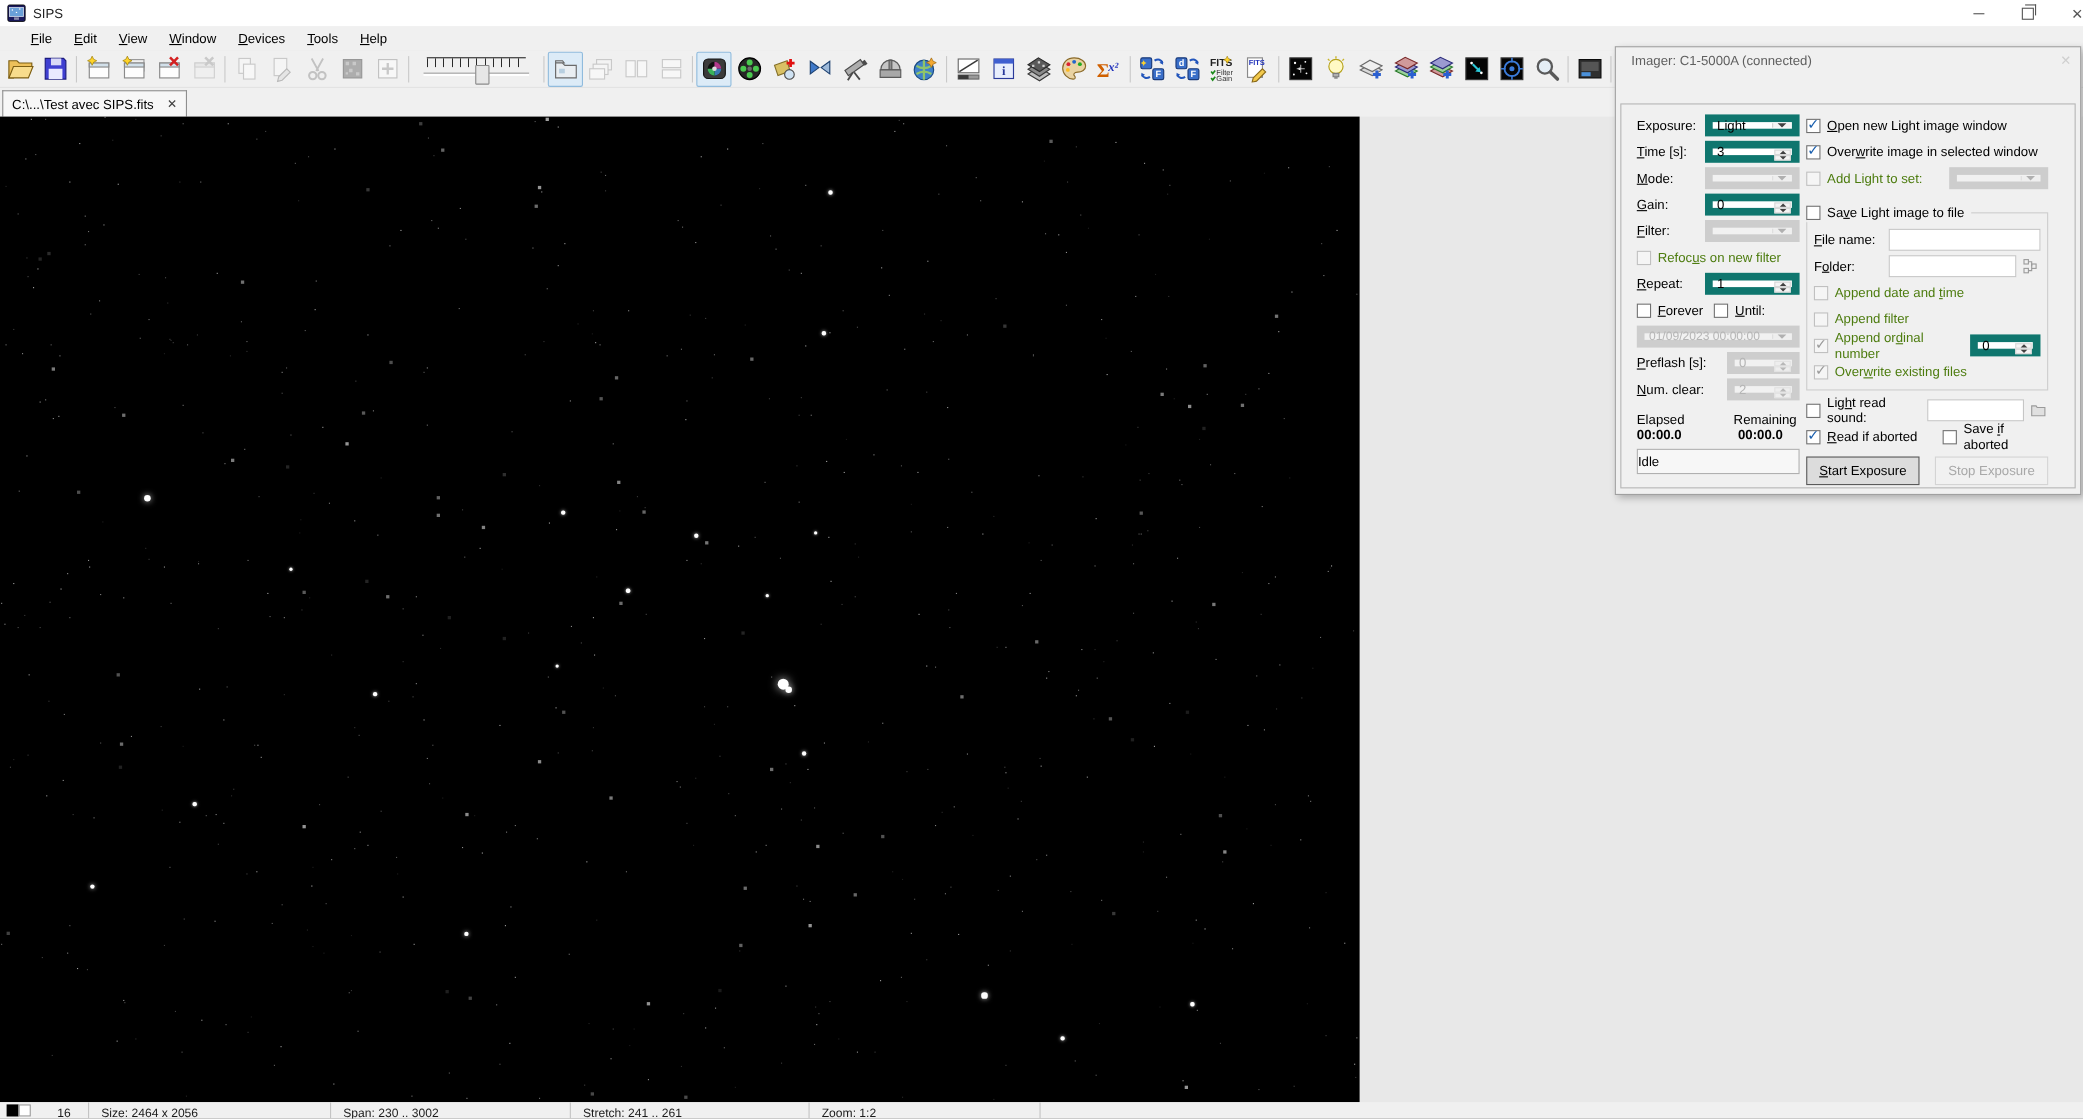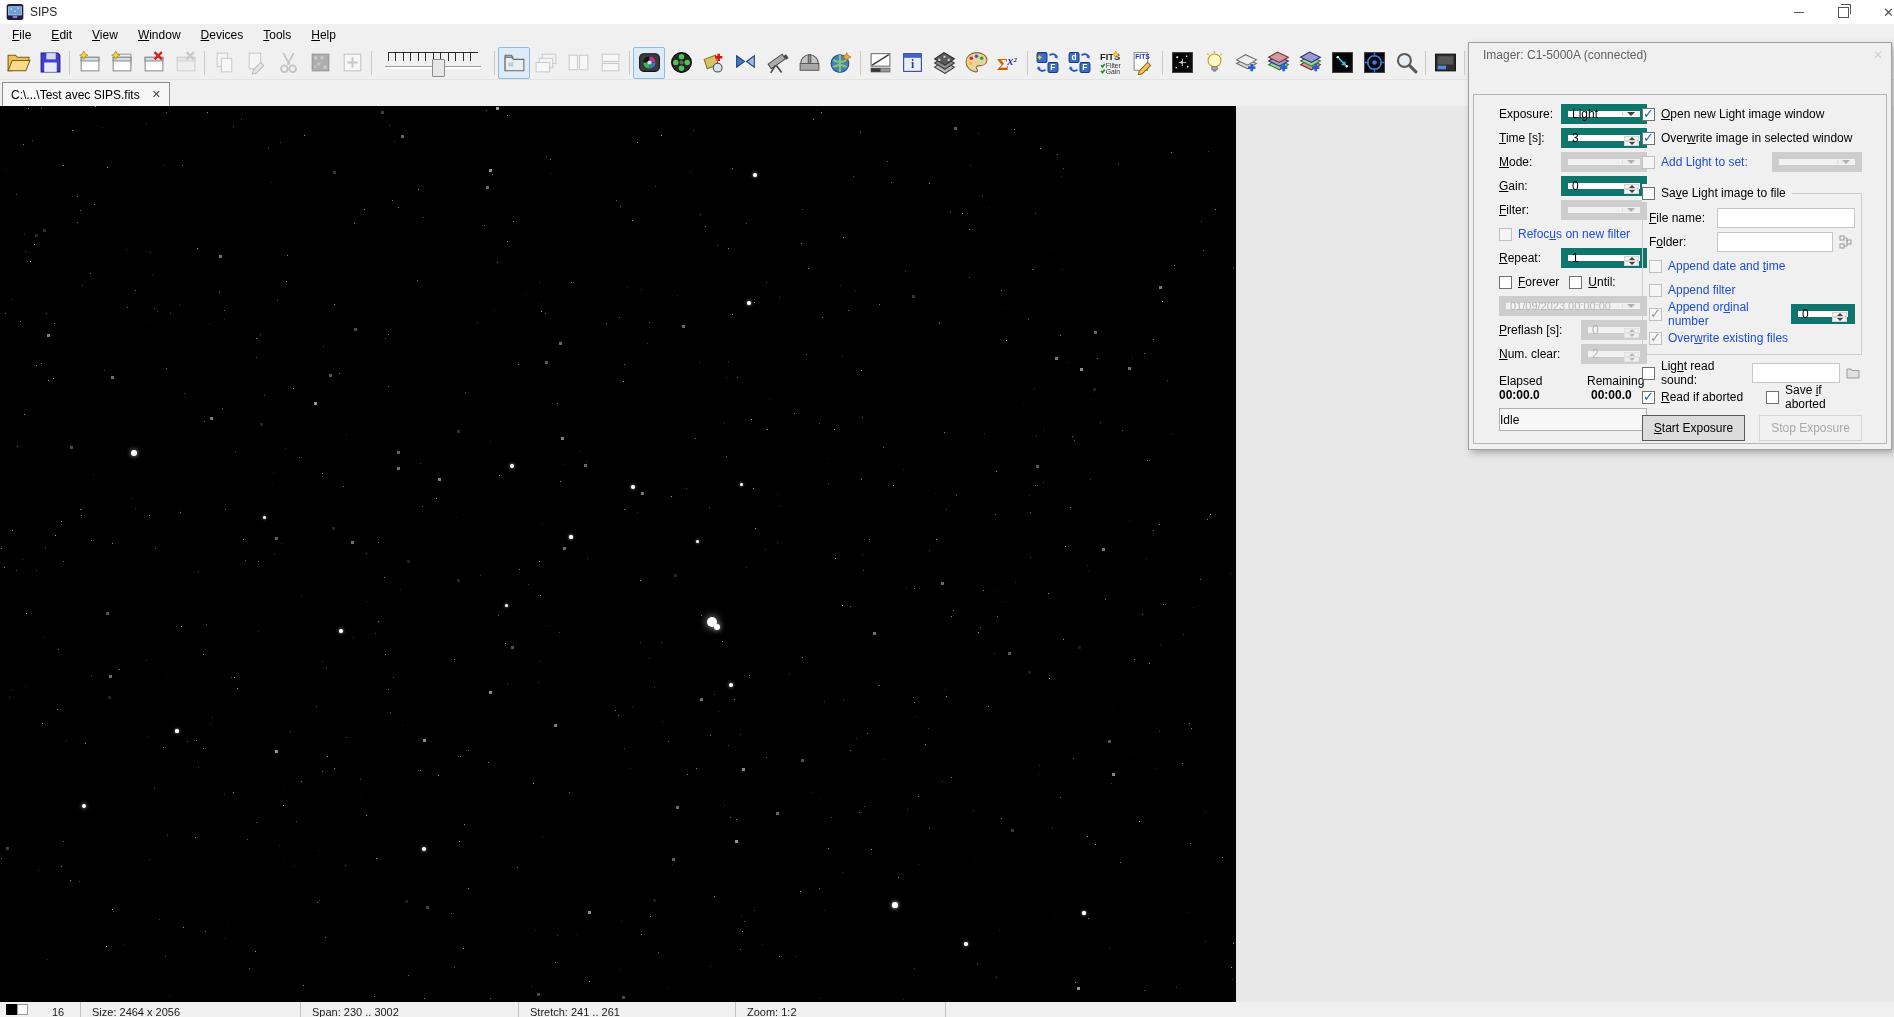--- a/index.html
+++ b/index.html
@@ -11,21 +11,21 @@
   .titlebar{left:0;top:0;width:1894px;height:24px;background:#fff;display:flex;align-items:center}
   .app-icon{width:18px;height:18px;margin-left:6px}
   .app-title{margin-left:6px;font-size:12px;color:#222}
   .wincontrols{position:absolute;right:-17px;top:0;height:24px;display:flex}
   .wc{width:45px;height:24px;display:flex;align-items:center;justify-content:center;color:#555}
   .glyph-min{width:10px;height:1px;background:#555}
   .glyph-max{width:9px;height:9px;border:1px solid #555;position:relative;background:#fff}
   .glyph-max::before{content:"";position:absolute;left:2px;top:-4px;width:9px;height:9px;border:1px solid #555;border-bottom:none;border-left:none}
   .glyph-x{font-size:13px;color:#555}
   
-  .menubar{left:0;top:24px;width:1894px;height:22px;background:#f0f0f0;display:flex;align-items:center;padding-left:2px;box-sizing:border-box}
+  .menubar{left:0;top:24px;width:1894px;height:22px;background:#f0f0f0;display:flex;align-items:center;padding-left:18px;box-sizing:border-box}
   .menu-item{padding:0 10px;height:22px;line-height:22px;color:#000;cursor:default}
   
   .toolbar{left:0;top:46px;width:1894px;height:34px;background:#f0f0f0;display:flex;align-items:center;padding-left:2px;box-sizing:border-box;border-bottom:1px solid #e3e3e3}
   .tb-btn{width:30px;height:30px;display:flex;align-items:center;justify-content:center;border:1px solid transparent;border-radius:2px;flex:none}
   .tb-btn.dis{filter:grayscale(1) opacity(.45)}
   .tb-btn.pressed{background:#dcebf7;border-color:#90bbdd}
   .tb-sep{width:1px;height:24px;background:#c9c9c9;margin:0 3px;flex:none}
   .zoom-slider{width:96px;height:28px;position:relative;margin:0 10px;flex:none}
   .zs-ticks{position:absolute;top:3px;left:3px;right:3px;height:8px;border-top:1px solid #2a2a2a;
             background:repeating-linear-gradient(90deg,#2a2a2a 0 1px,transparent 1px 7.5px)}
@@ -47,25 +47,25 @@
   
   .imager{left:1468px;top:42px;width:424px;height:408px;background:#f0f0f0;border:1px solid #a0a0a0;
           box-shadow:3px 3px 7px rgba(0,0,0,.28);box-sizing:border-box;z-index:10}
   .ip-title{height:25px;line-height:25px;padding-left:14px;color:#5f5f5f;position:relative}
   .ip-close{position:absolute;right:8px;top:0;color:#cfcfcf;font-size:12px}
   .ip-tabs{display:flex;padding-left:3px;height:23px;position:relative;z-index:2}
   .ip-tab{border:1px solid #9a9a9a;border-bottom:none;background:linear-gradient(#f4f4f4,#e4e4e4);
           padding:0 8px;height:22px;line-height:22px;margin-right:1px;border-radius:2px 2px 0 0}
   .ip-tab.active{background:#e9f6fd;height:24px;margin-top:-1px;position:relative;z-index:3}
   .ip-body{position:absolute;left:4px;right:4px;top:51px;bottom:5px;border:1px solid #b5b5b5;background:#f0f0f0}
-  .col-left{position:absolute;left:25px;top:7px;width:148px}
+  .col-left{position:absolute;left:14px;top:7px;width:148px}
   .col-right{position:absolute;left:168px;top:7px;right:24px}
   .row{height:24px;display:flex;align-items:center}
   .row .lab{flex:1}
-  .dim{color:#1d4ed8}
+  .dim{color:#4d7c0f}
   u{text-underline-offset:1px}
   
   .field{background:#fff;border:7px solid #0f766e;height:20px;box-sizing:border-box;display:flex;align-items:center;padding-left:4px;position:relative}
   .field.dis{background:#f1f1f1;border-color:#cdcdcd;color:#b5b5b5}
   .combo .cbtn{position:absolute;right:1px;top:1px;bottom:1px;width:16px;background:#f4f4f4;border-left:1px solid #d0d0d0;display:flex;align-items:center;justify-content:center}
   .combo.dis .cbtn{background:#eee;border-left-color:#ddd}
   .tri-d{width:0;height:0;border-left:4px solid transparent;border-right:4px solid transparent;border-top:4px solid #404040}
   .dis .tri-d{border-top-color:#b0b0b0}
   .spin .sbtns{position:absolute;right:1px;top:1px;bottom:1px;width:15px;display:flex;flex-direction:column}
   .spin .sbtns span{flex:1;background:#f4f4f4;border:1px solid #d6d6d6;display:flex;align-items:center;justify-content:center}

